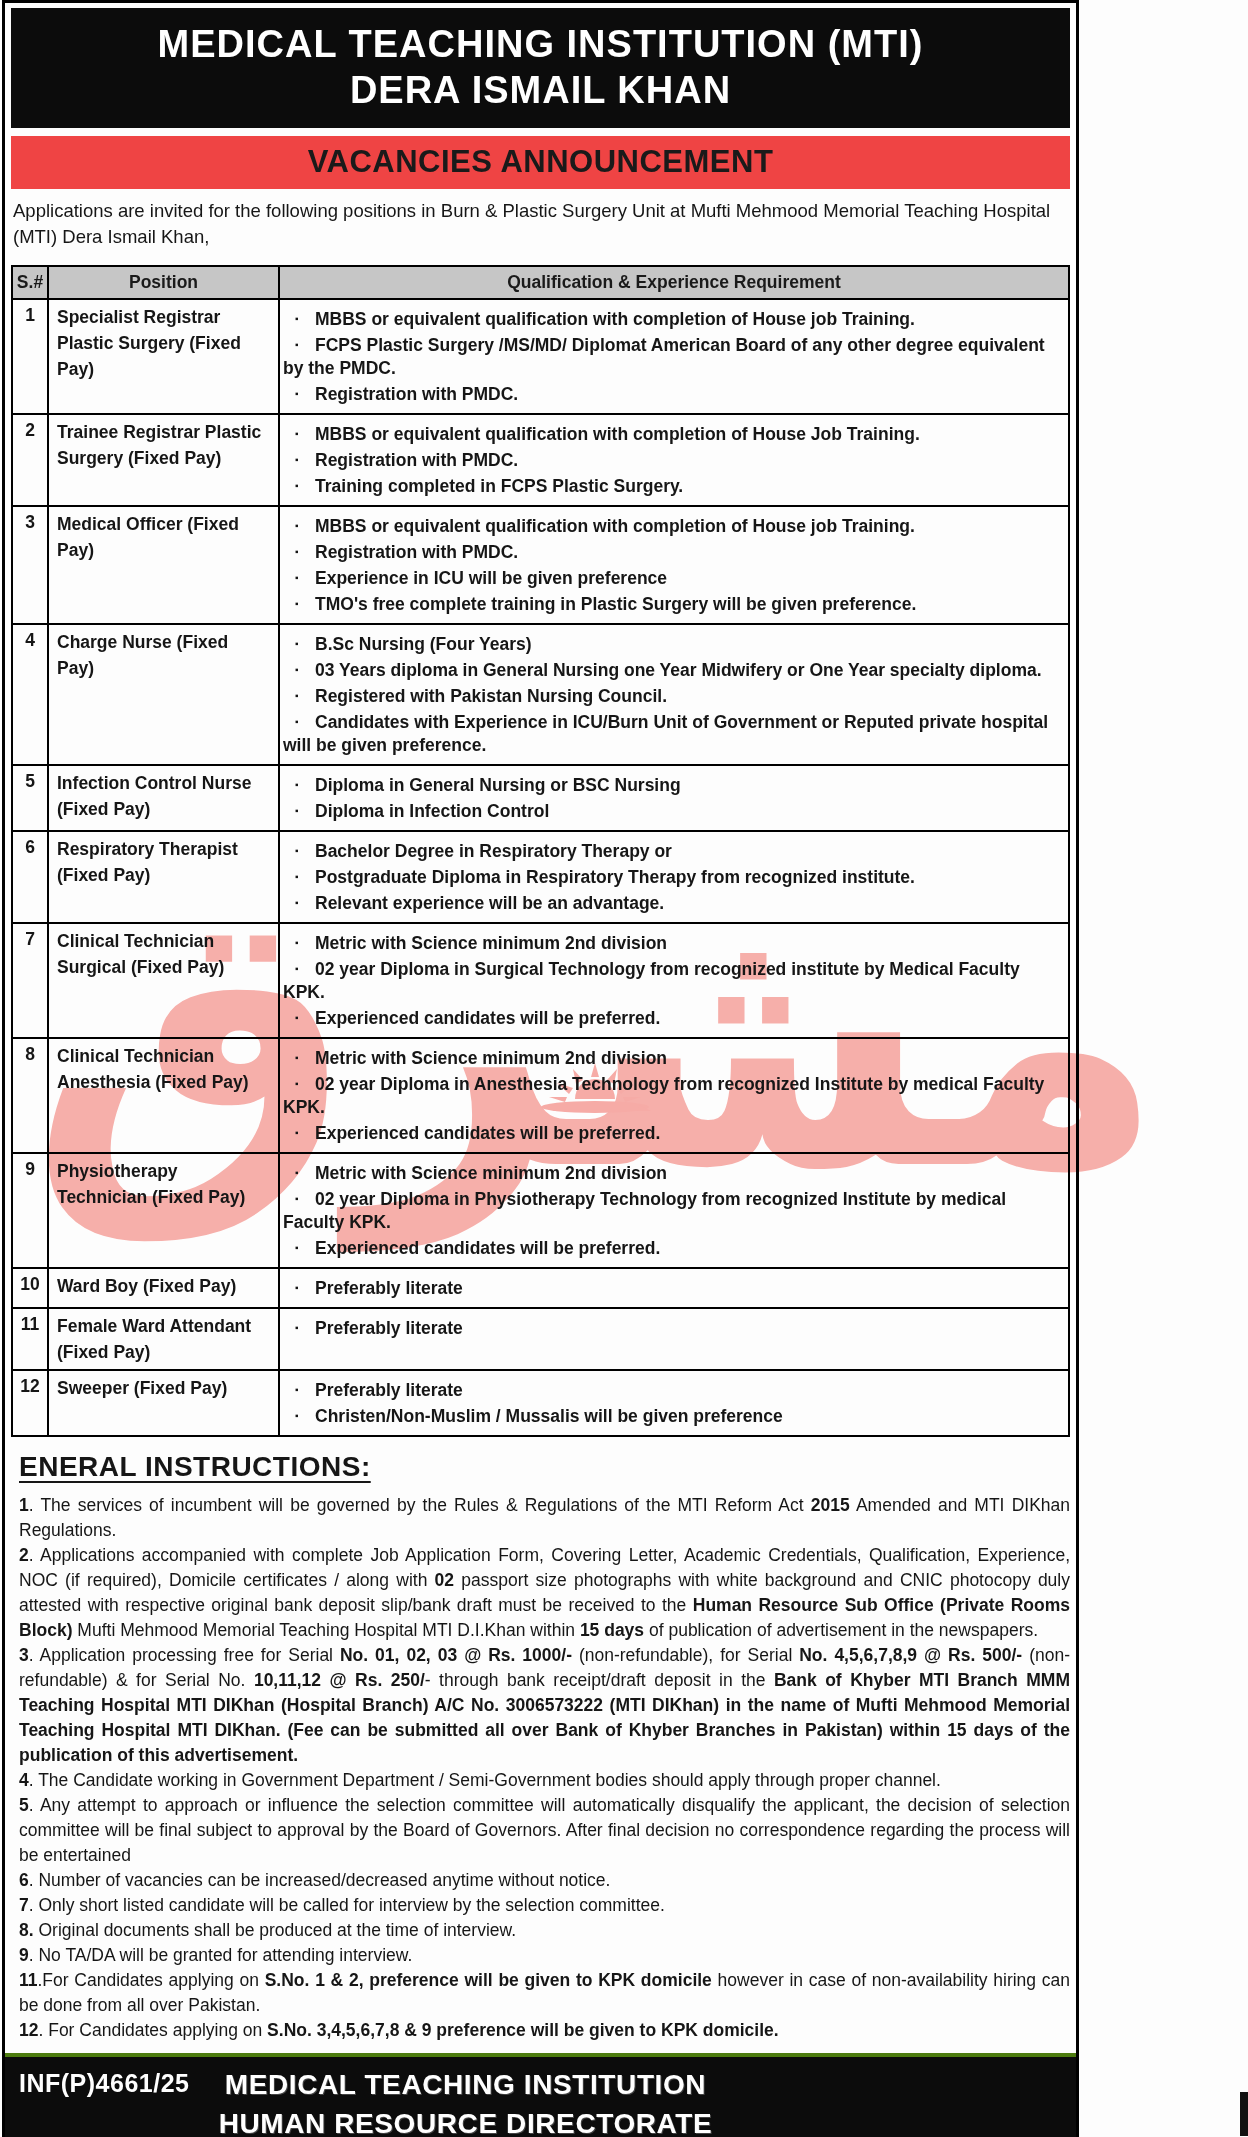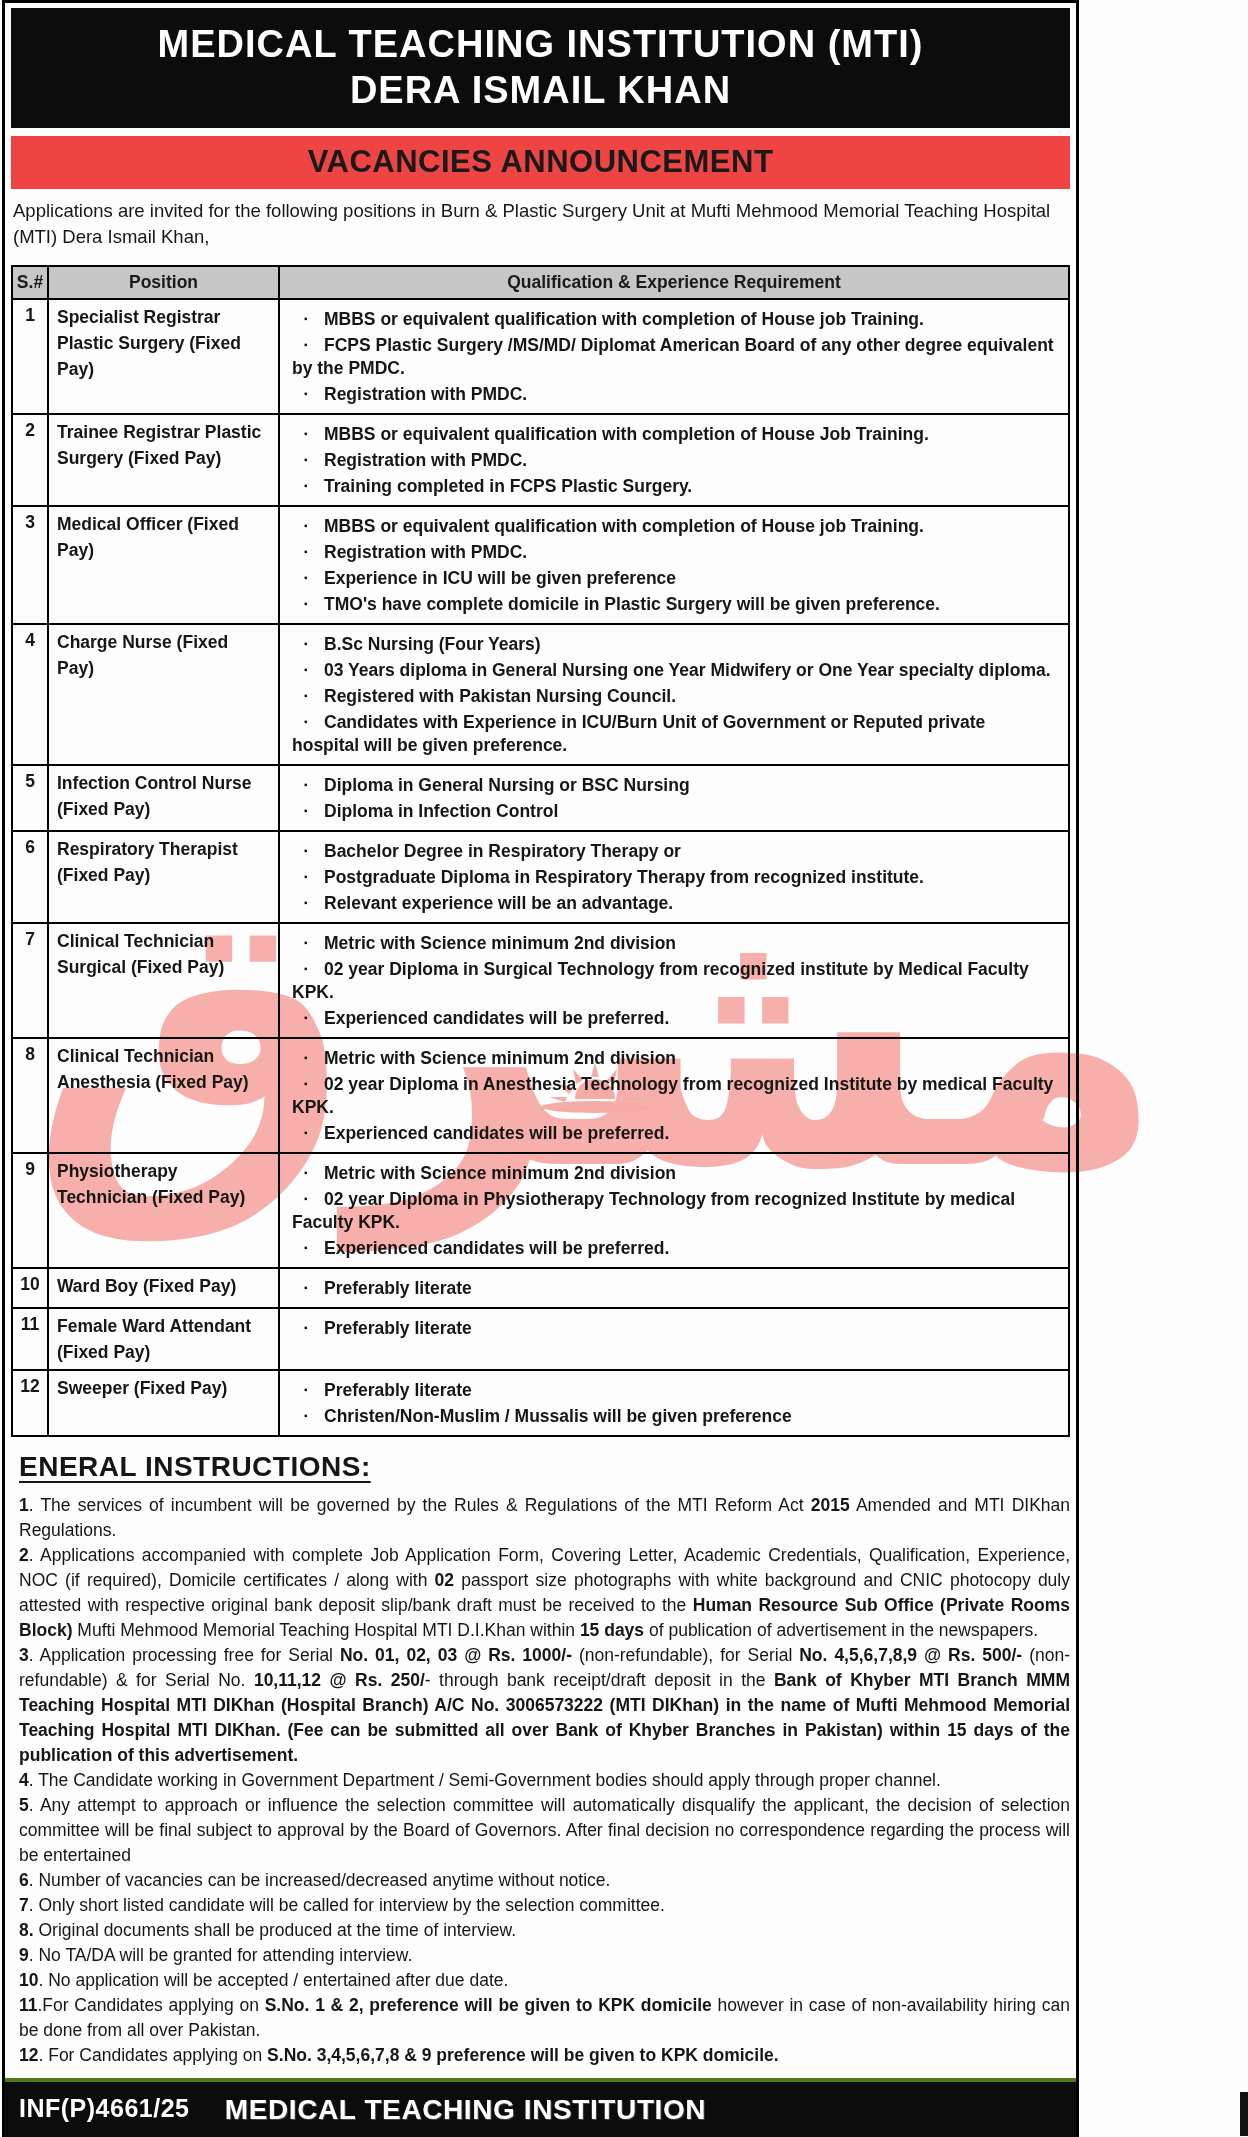--- a/index.html
+++ b/index.html
@@ -31,21 +31,21 @@
   
   .intro{font-size:18.5px;line-height:26px;margin:9px 2px 15px 2px;}
   
   table.vac{width:100%;border-collapse:collapse;position:relative;z-index:1;}
   .vac th,.vac td{border:2px solid #000;vertical-align:top;background:transparent;}
   .vac th{background:#c6c6c6;font-size:17.5px;font-weight:bold;padding:5px 2px;color:#1a1a1a;}
   .vac th.h-sn{width:30px;}
   .vac th.h-pos{width:205px;}
   td.cell-sn{width:30px;text-align:center;font-weight:bold;font-size:17.5px;padding-top:5px;}
   td.cell-pos{width:205px;font-weight:bold;font-size:17.5px;line-height:26px;padding:4px 16px 4px 8px;}
-  td.cell-qual{font-weight:bold;font-size:17.5px;line-height:23px;padding:5px 14px 5px 12px;}
+  td.cell-qual{font-weight:bold;font-size:17.5px;line-height:23px;padding:5px 14px 5px 3px;}
   .bullet-line{margin:2px 0;}
   .sq{display:inline-block;width:20px;padding-left:12px;font-size:10px;vertical-align:3px;}
   
   .instructions{margin-top:14px;position:relative;z-index:1;margin-left:8px;}
   .instr-heading{font-size:28px;font-weight:bold;margin:0 0 10px 0;letter-spacing:.5px;
     text-decoration:underline;text-underline-offset:5px;text-decoration-thickness:2px;}
   .instruction{margin:0;font-size:17.5px;line-height:25px;text-align:justify;}
   
   .footer{position:relative;margin:10px -6px 0 -6px;background:#0c0c0c;color:#fff;
     padding:8px 0 12px 0;border-top:4px solid #4d7c0f;}
@@ -118,21 +118,21 @@
             <div class="bullet-line"><span class="sq">▪</span><span>Training completed in FCPS Plastic Surgery.</span></div>
           </td>
         </tr>
         <tr>
           <td class="cell-sn">3</td>
           <td class="cell-pos">Medical Officer (Fixed Pay)</td>
           <td class="cell-qual">
             <div class="bullet-line"><span class="sq">▪</span><span>MBBS or equivalent qualification with completion of House job Training.</span></div>
             <div class="bullet-line"><span class="sq">▪</span><span>Registration with PMDC.</span></div>
             <div class="bullet-line"><span class="sq">▪</span><span>Experience in ICU will be given preference</span></div>
-            <div class="bullet-line"><span class="sq">▪</span><span>TMO's have complete domicile in Plastic Surgery will be given preference.</span></div>
+            <div class="bullet-line"><span class="sq">▪</span><span>TMO's free complete training in Plastic Surgery will be given preference.</span></div>
           </td>
         </tr>
         <tr>
           <td class="cell-sn">4</td>
           <td class="cell-pos">Charge Nurse (Fixed Pay)</td>
           <td class="cell-qual">
             <div class="bullet-line"><span class="sq">▪</span><span>B.Sc Nursing (Four Years)</span></div>
             <div class="bullet-line"><span class="sq">▪</span><span>03 Years diploma in General Nursing one Year Midwifery or One Year specialty diploma.</span></div>
             <div class="bullet-line"><span class="sq">▪</span><span>Registered with Pakistan Nursing Council.</span></div>
             <div class="bullet-line"><span class="sq">▪</span><span>Candidates with Experience in ICU/Burn Unit of Government or Reputed private hospital will be given preference.</span></div>
@@ -212,21 +212,20 @@
     <div>
         <p class="instruction"><b>1</b><span>. The services of incumbent will be governed by the Rules &amp; Regulations of the MTI Reform Act </span><b>2015</b><span> Amended and MTI DIKhan Regulations.</span></p>
         <p class="instruction"><b>2</b><span>. Applications accompanied with complete Job Application Form, Covering Letter, Academic Credentials, Qualification, Experience, NOC (if required), Domicile certificates / along with </span><b>02</b><span> passport size photographs with white background and CNIC photocopy duly attested with respective original bank deposit slip/bank draft must be received to the </span><b>Human Resource Sub Office (Private Rooms Block)</b><span> Mufti Mehmood Memorial Teaching Hospital MTI D.I.Khan within </span><b>15 days</b><span> of publication of advertisement in the newspapers.</span></p>
         <p class="instruction"><b>3</b><span>. Application processing free for Serial </span><b>No. 01, 02, 03 @ Rs. 1000/-</b><span> (non-refundable), for Serial </span><b>No. 4,5,6,7,8,9 @ Rs. 500/-</b><span> (non-refundable) &amp; for Serial No. </span><b>10,11,12 @ Rs. 250/</b><span>- through bank receipt/draft deposit in the </span><b>Bank of Khyber MTI Branch MMM Teaching Hospital MTI DIKhan (Hospital Branch) A/C No. 3006573222 (MTI DIKhan) in the name of Mufti Mehmood Memorial Teaching Hospital MTI DIKhan. (Fee can be submitted all over Bank of Khyber Branches in Pakistan) within 15 days of the publication of this advertisement.</b></p>
         <p class="instruction"><b>4</b><span>. The Candidate working in Government Department / Semi-Government bodies should apply through proper channel.</span></p>
         <p class="instruction"><b>5</b><span>. Any attempt to approach or influence the selection committee will automatically disqualify the applicant, the decision of selection committee will be final subject to approval by the Board of Governors. After final decision no correspondence regarding the process will be entertained</span></p>
         <p class="instruction"><b>6</b><span>. Number of vacancies can be increased/decreased anytime without notice.</span></p>
         <p class="instruction"><b>7</b><span>. Only short listed candidate will be called for interview by the selection committee.</span></p>
         <p class="instruction"><b>8.</b><span> Original documents shall be produced at the time of interview.</span></p>
         <p class="instruction"><b>9</b><span>. No TA/DA will be granted for attending interview.</span></p>
-        <p class="instruction"><b>10</b><span>. No application will be accepted / entertained after due date.</span></p>
         <p class="instruction"><b>11</b><span>.For Candidates applying on </span><b>S.No. 1 &amp; 2, preference will be given to KPK domicile</b><span> however in case of non-availability hiring can be done from all over Pakistan.</span></p>
         <p class="instruction"><b>12</b><span>. For Candidates applying on </span><b>S.No. 3,4,5,6,7,8 &amp; 9 preference will be given to KPK domicile.</b></p>
       </div>
   </div>
 
   <div class="footer">
     <div class="footer-ref">INF(P)4661/25</div>
     <div class="footer-center">
         <div class="footer-line">MEDICAL TEACHING INSTITUTION</div>
         <div class="footer-line">HUMAN RESOURCE DIRECTORATE</div>

